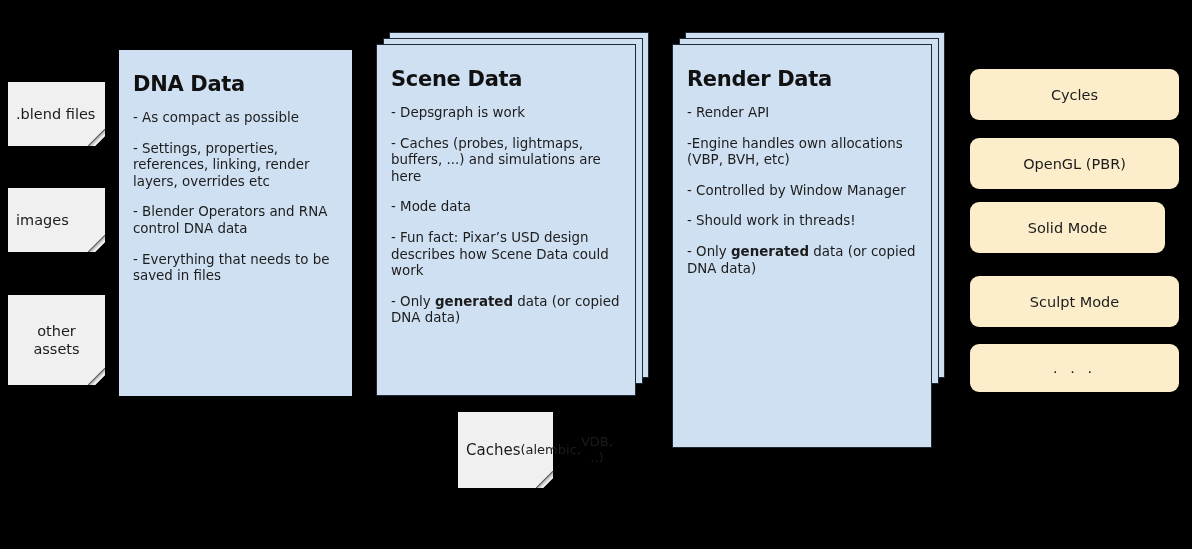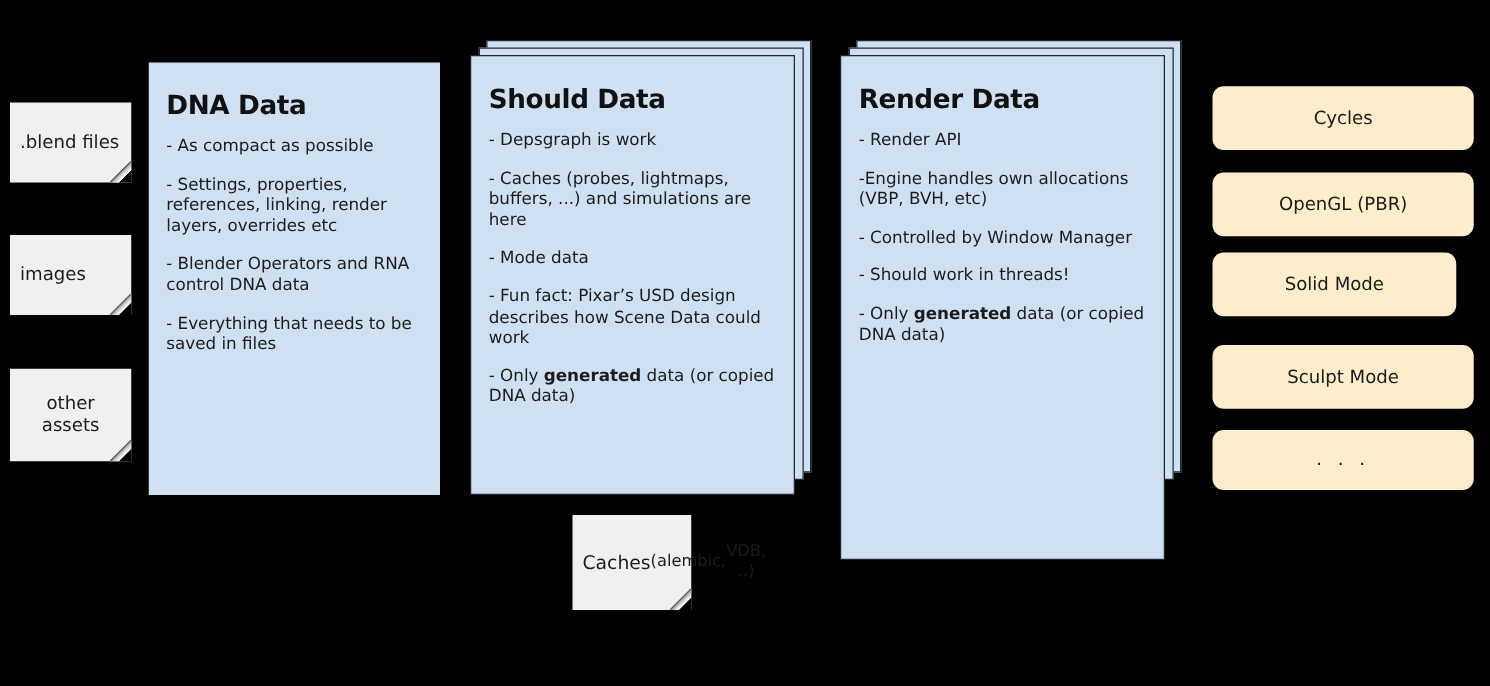--- a/index.html
+++ b/index.html
@@ -110,42 +110,42 @@
   <div class="note-card" style="left:8px; top:82px; width:97px; height:64px;">
     <span class="note-label">.blend files</span>
     <span class="fold"></span>
   </div>
 
   <div class="note-card" style="left:8px; top:188px; width:97px; height:64px;">
     <span class="note-label">images</span>
     <span class="fold"></span>
   </div>
 
-  <div class="note-card" style="left:8px; top:295px; width:97px; height:74px;">
+  <div class="note-card" style="left:8px; top:295px; width:97px; height:90px;">
     <span class="note-label">other assets</span>
     <span class="fold"></span>
   </div>
 
   <div class="panel" style="left:119px; top:50px; width:233px; height:346px;">
     <div class="panel-inner">
       <div class="panel-title">DNA Data</div>
       <div class="panel-bullets">
         <div class="bullet">- As compact as possible</div>
         <div class="bullet">- Settings, properties, references, linking, render layers, overrides etc</div>
         <div class="bullet">- Blender Operators and RNA control DNA data</div>
         <div class="bullet">- Everything that needs to be saved in files</div>
       </div>
     </div>
   </div>
 
   <div class="panel bordered" style="left:389px; top:32px; width:260px; height:346px;"></div>
   <div class="panel bordered" style="left:383px; top:38px; width:260px; height:346px;"></div>
   <div class="panel bordered" style="left:376px; top:44px; width:260px; height:352px;">
     <div class="panel-inner">
-      <div class="panel-title">Should Data</div>
+      <div class="panel-title">Scene Data</div>
       <div class="panel-bullets">
         <div class="bullet">- Depsgraph is work</div>
         <div class="bullet">- Caches (probes, lightmaps, buffers, ...) and simulations are here</div>
         <div class="bullet">- Mode data</div>
         <div class="bullet">- Fun fact: Pixar’s USD design describes how Scene Data could work</div>
         <div class="bullet"><span>-  Only </span><b>generated</b><span> data (or copied DNA data)</span></div>
       </div>
     </div>
   </div>
 

